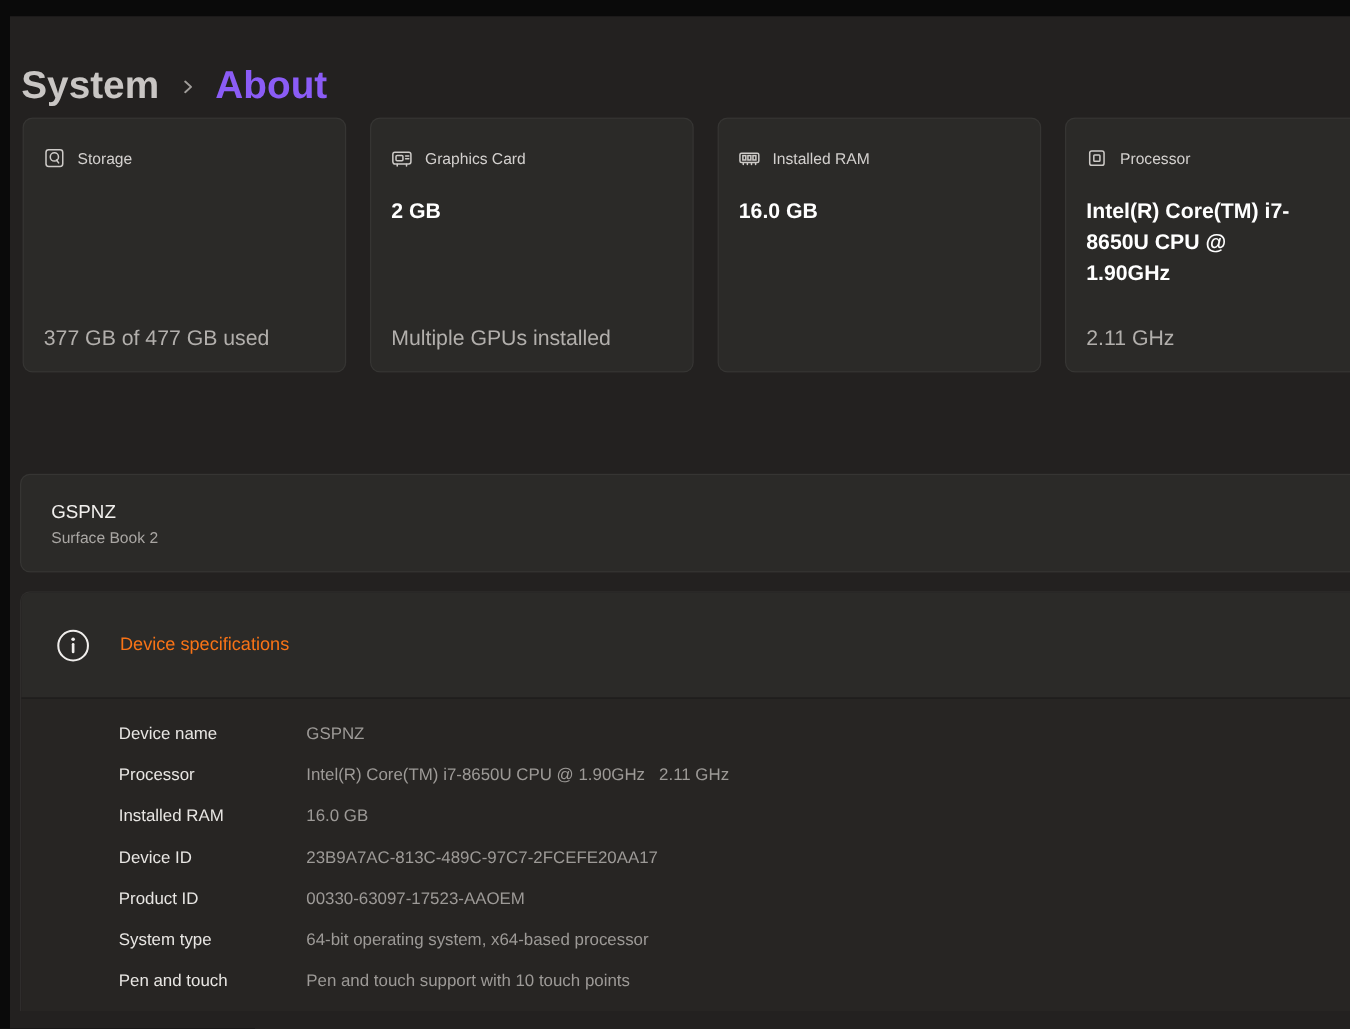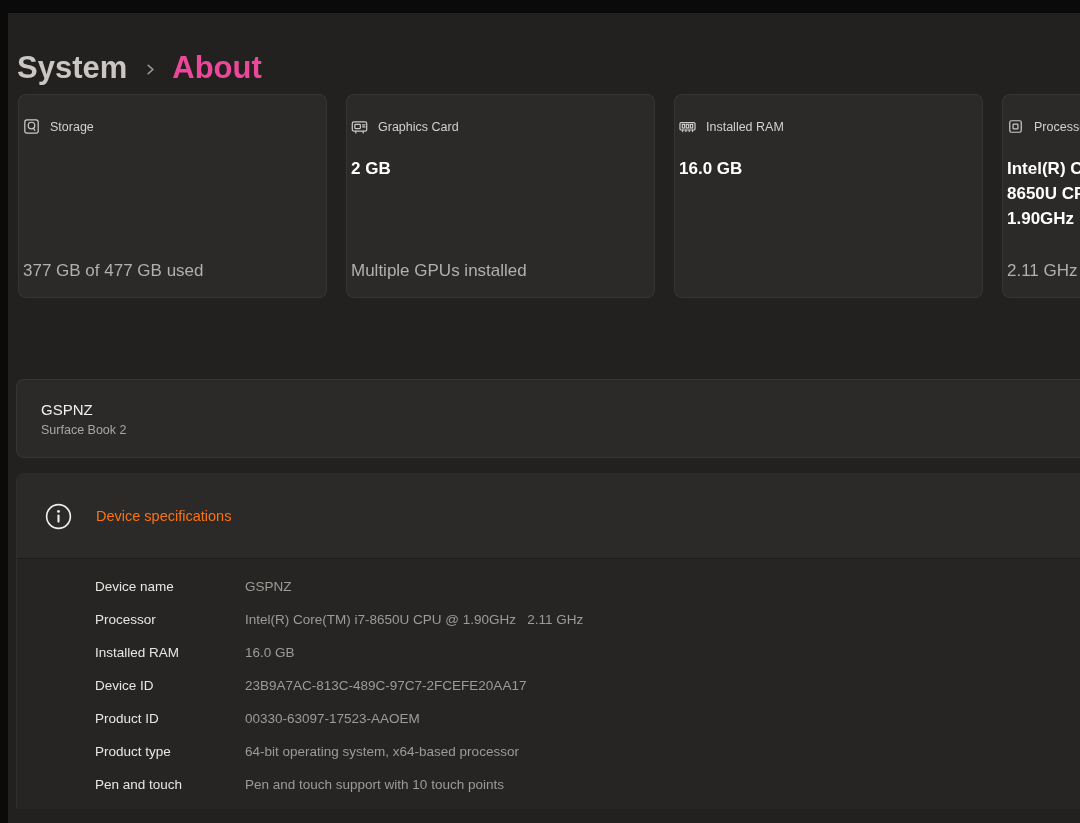--- a/index.html
+++ b/index.html
@@ -28,36 +28,36 @@
   .crumb-parent {
     font-size: 31px;
     font-weight: bold;
     color: #c9c6c4;
     cursor: pointer;
   }
   .crumb-sep { margin: 3px 14px 0 16px; display: flex; }
   .crumb-current {
     font-size: 31px;
     font-weight: bold;
-    color: #ec4899;
+    color: #8b5cf6;
   }
   
   .cards-row {
     display: flex;
     gap: 19px;
     margin: 5px 0 0 10px;
     width: max-content;
   }
   .card {
-    width: 309px;
+    width: 259px;
     height: 204px;
     background: #2b2a28;
     border: 1px solid rgba(255,255,255,0.055);
     border-radius: 8px;
-    padding: 23px 16px 16px 4px;
+    padding: 23px 16px 16px 16px;
     display: flex;
     flex-direction: column;
   }
   .card-head {
     display: flex;
     align-items: center;
     gap: 10px;
     color: #d3d0ce;
     font-size: 12.5px;
   }
@@ -238,21 +238,21 @@
       </div>
       <div class="spec-row">
         <span class="spec-label">Device ID</span>
         <span class="spec-value">23B9A7AC-813C-489C-97C7-2FCEFE20AA17</span>
       </div>
       <div class="spec-row">
         <span class="spec-label">Product ID</span>
         <span class="spec-value">00330-63097-17523-AAOEM</span>
       </div>
       <div class="spec-row">
-        <span class="spec-label">Product type</span>
+        <span class="spec-label">System type</span>
         <span class="spec-value">64-bit operating system, x64-based processor</span>
       </div>
       <div class="spec-row">
         <span class="spec-label">Pen and touch</span>
         <span class="spec-value">Pen and touch support with 10 touch points</span>
       </div>
     </div>
   </div>
 
 </div>

